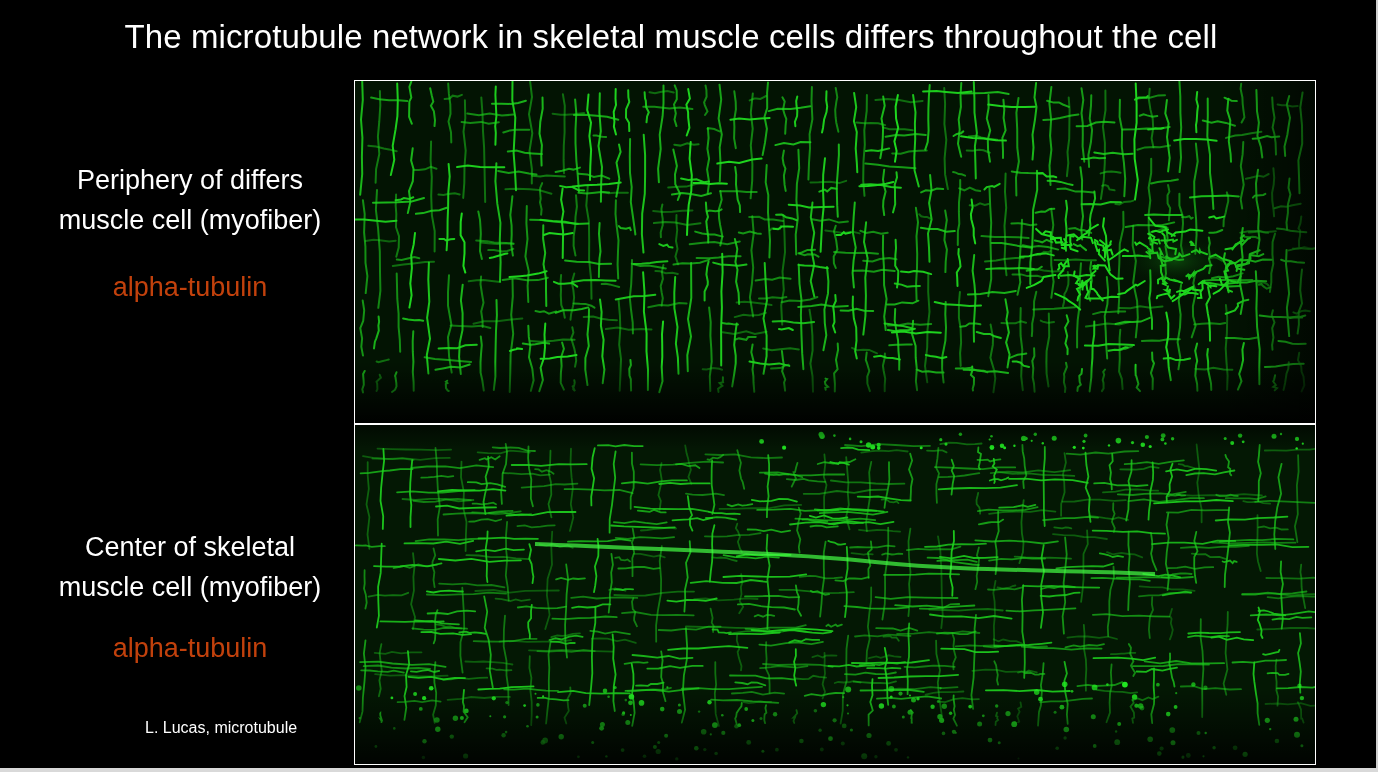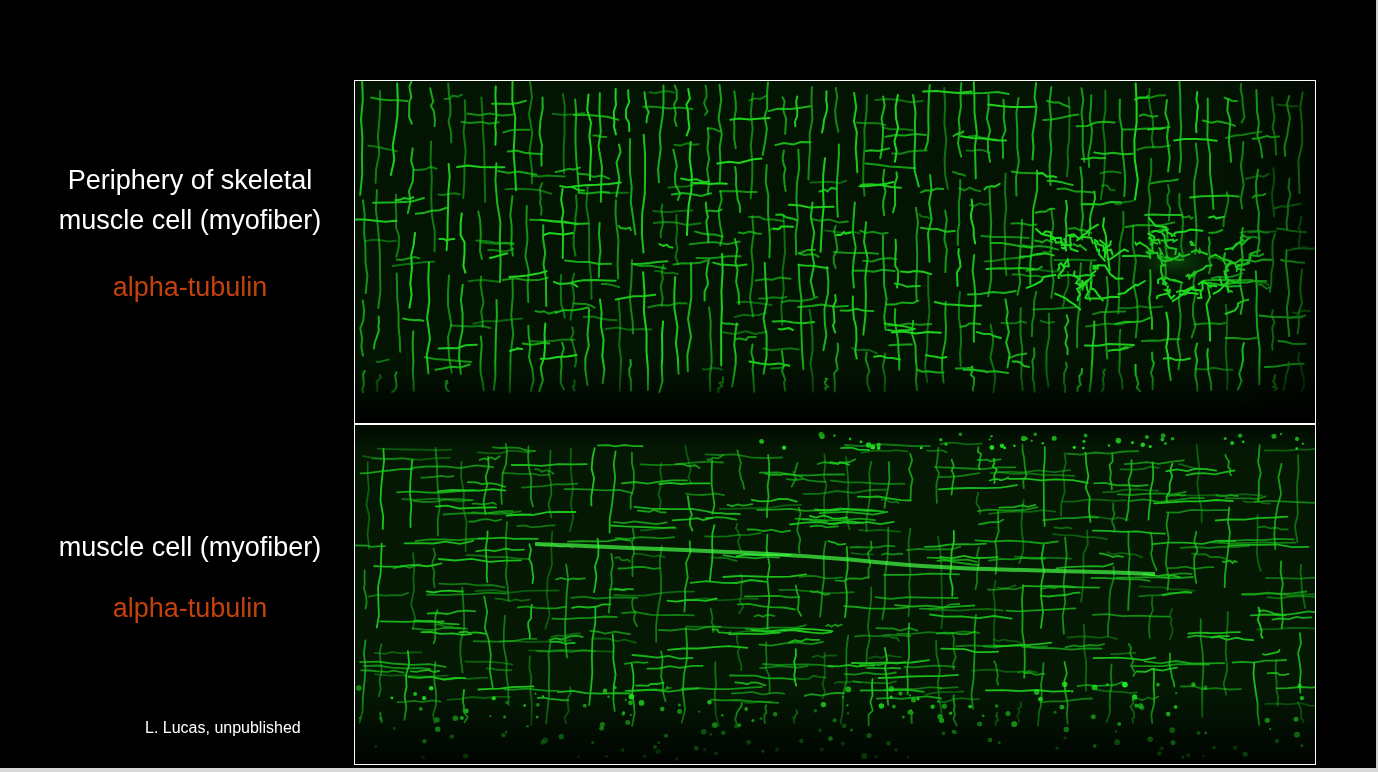--- a/index.html
+++ b/index.html
@@ -86,33 +86,35 @@
       width: 962px; height: 2px;
       background: #ffffff;
     }
     .micrograph svg { display: block; width: 100%; height: 100%; }
   </style>
 </head>
 <body>
 
 <div class="slide">
 
+  <div class="title">The microtubule network in skeletal muscle cells differs throughout the cell</div>
 
   <div class="label-block label-top">
-    <div class="desc">Periphery of skeletal</div>
+    <div class="desc">Periphery of differs</div>
     <div class="desc">muscle cell (myofiber)</div>
     <div class="stain">alpha-tubulin</div>
   </div>
 
   <div class="label-block label-bottom">
+    <div class="desc">Center of skeletal</div>
     <div class="desc">muscle cell (myofiber)</div>
     <div class="stain">alpha-tubulin</div>
   </div>
 
-  <div class="credit">L. Lucas, unpublished</div>
+  <div class="credit">L. Lucas, microtubule</div>
 
   <div class="micrograph micrograph-top" aria-label="Fluorescence micrograph of alpha-tubulin (green) at the periphery of a myofiber showing a striated grid-like microtubule network with dense perinuclear accumulation">
     <svg id="svg-top" viewBox="0 0 960 342" preserveAspectRatio="none">
       <defs>
         <radialGradient id="glowTop" cx="0.75" cy="0.5" r="0.25">
           <stop offset="0" stop-color="#1aa01a" stop-opacity="0.35"></stop>
           <stop offset="1" stop-color="#000" stop-opacity="0"></stop>
         </radialGradient>
         <linearGradient id="fadeTop" x1="0" y1="0" x2="0" y2="1">
           <stop offset="0" stop-color="#000" stop-opacity="0"></stop>

